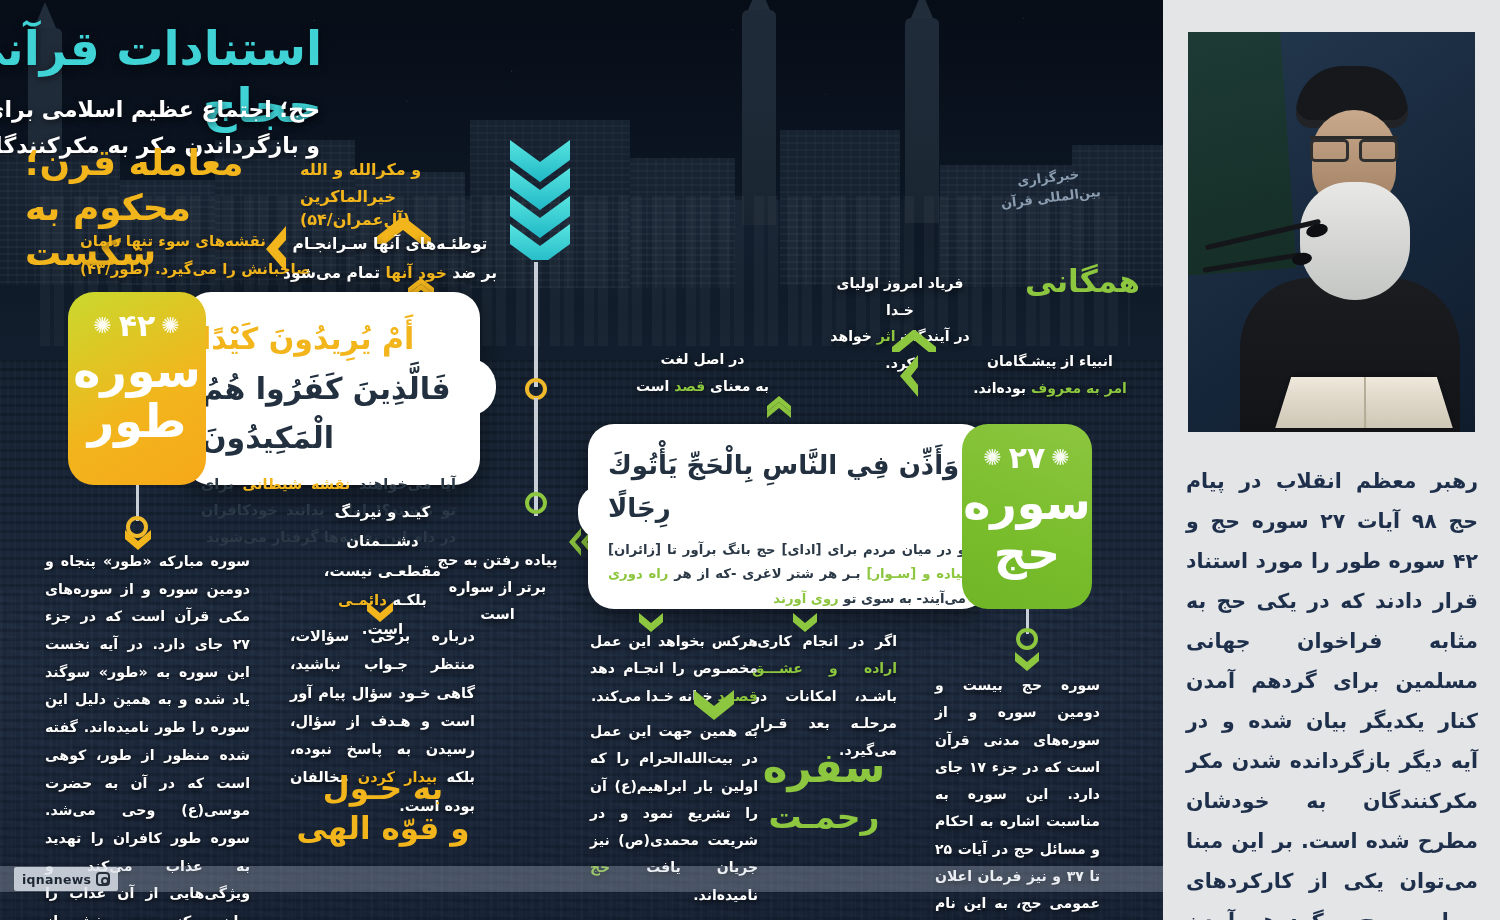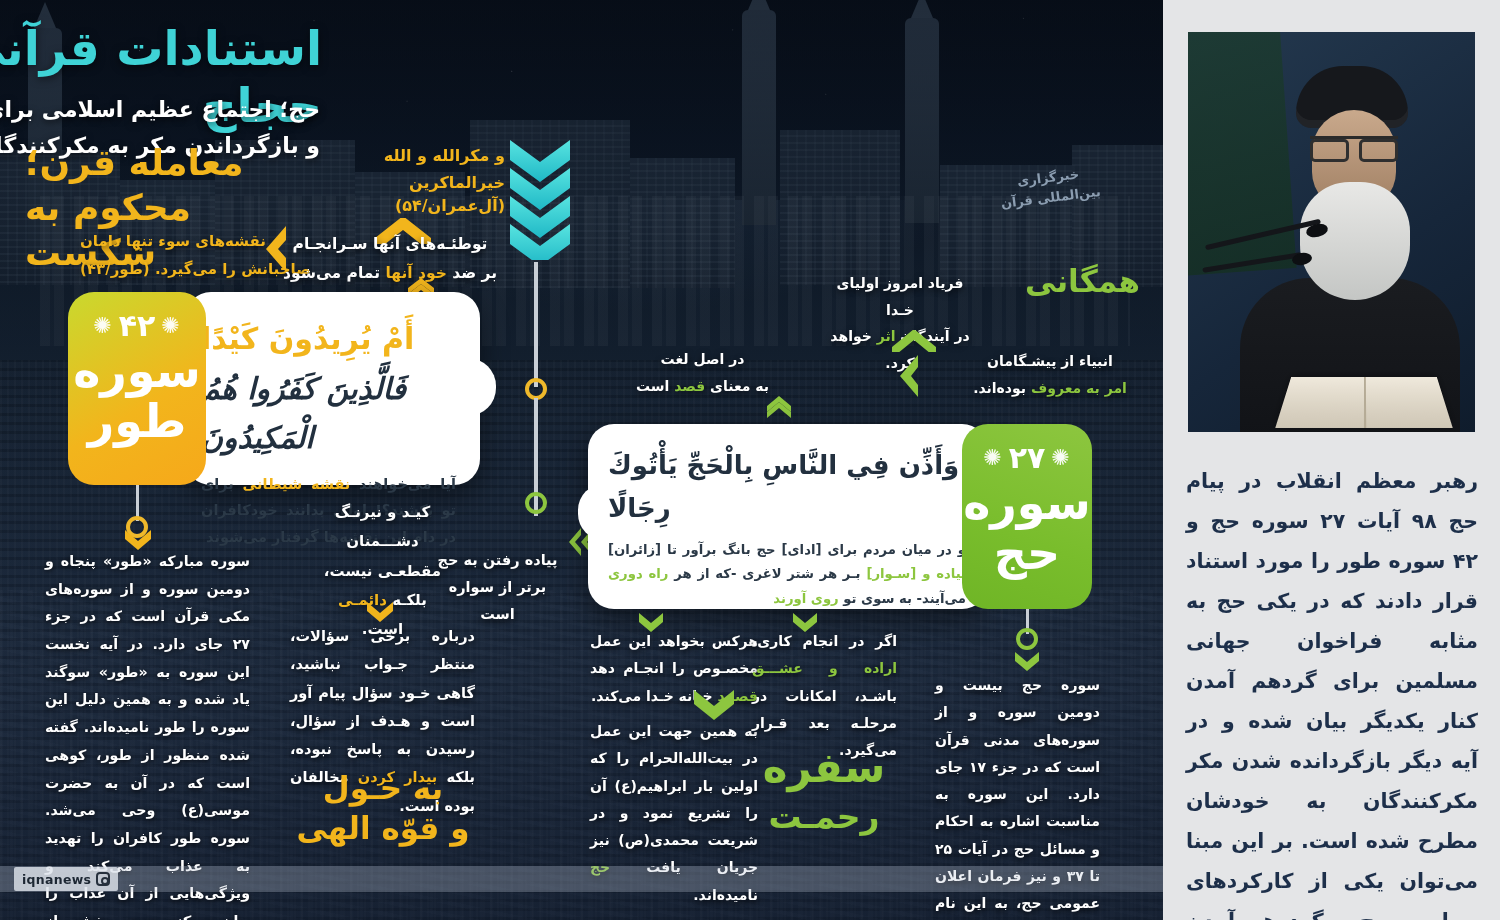--- a/index.html
+++ b/index.html
@@ -314,21 +314,21 @@
     <div>صاحبانش را می‌گیرد. (طور/۴۳)</div>
   </div>
 
   <div class="chev" style="left:262px; top:226px;">
     <svg width="26" height="46" viewBox="0 0 26 46">
         <path d="M24 0 L4 23 L24 46 L24 32 L16 23 L24 14 Z" fill="#f2b51c"></path>
       </svg>
   </div>
 
   <div class="ft" style="right:1175px; top:140px; width:0;"></div>
-  <div style="position:absolute; left:300px; top:142px; width:205px; direction:rtl; text-align:right;">
+  <div style="position:absolute; left:300px; top:156px; width:205px; direction:rtl; text-align:left;">
     <div style="color:#f2b51c; font-size:16px; font-weight:800; line-height:1.7;">و مکرالله و الله خیرالماکرین</div>
     <div style="color:#f2b51c; font-size:16px; font-weight:800;">(آل‌عمران/۵۴)</div>
   </div>
 
   <div class="chev" style="left:375px; top:218px;">
     <svg width="56" height="26" viewBox="0 0 56 26">
         <path d="M0 26 L28 4 L56 26 L56 12 L28 -10 L0 12 Z" fill="#f2b51c" transform="translate(0,8)"></path>
       </svg>
   </div>
 
@@ -387,21 +387,21 @@
     <svg width="24" height="24" viewBox="0 0 24 24">
       <path d="M0 12 L12 2 L24 12 L24 6 L12 -4 L0 6 Z" fill="#8dc63f" transform="translate(0,6)"></path>
       <path d="M0 22 L12 12 L24 22 L24 16 L12 6 L0 16 Z" fill="#8dc63f" transform="translate(0,2)"></path>
     </svg>
   </div>
 
   <div class="card" style="left:185px; top:292px; width:295px; height:193px;">
     <div style="padding:22px 24px 0 16px;">
       <div class="ayah">
         <div style="color:#f2b51c;">أَمْ يُرِيدُونَ كَيْدًا</div>
-        <div style="color:#22303f;font-style:italic;">فَالَّذِينَ كَفَرُوا هُمُ الْمَكِيدُونَ</div>
+        <div style="color:#22303f;">فَالَّذِينَ كَفَرُوا هُمُ الْمَكِيدُونَ</div>
       </div>
       <div class="trans">
         <span>آیا می‌خواهند </span><span class="hl-y">نقشه شیطانی</span><span> برای تو بکشند؟! اولی بدانند خودکافران در دام این نقشه‌ها گرفتار می‌شوند</span>
       </div>
     </div>
   </div>
   <div class="tab tab-yellow" style="left:68px; top:292px; width:138px; height:193px; z-index:3;">
     <div class="num">
       <span class="orn">✺</span>
       <span>۴۲</span>

